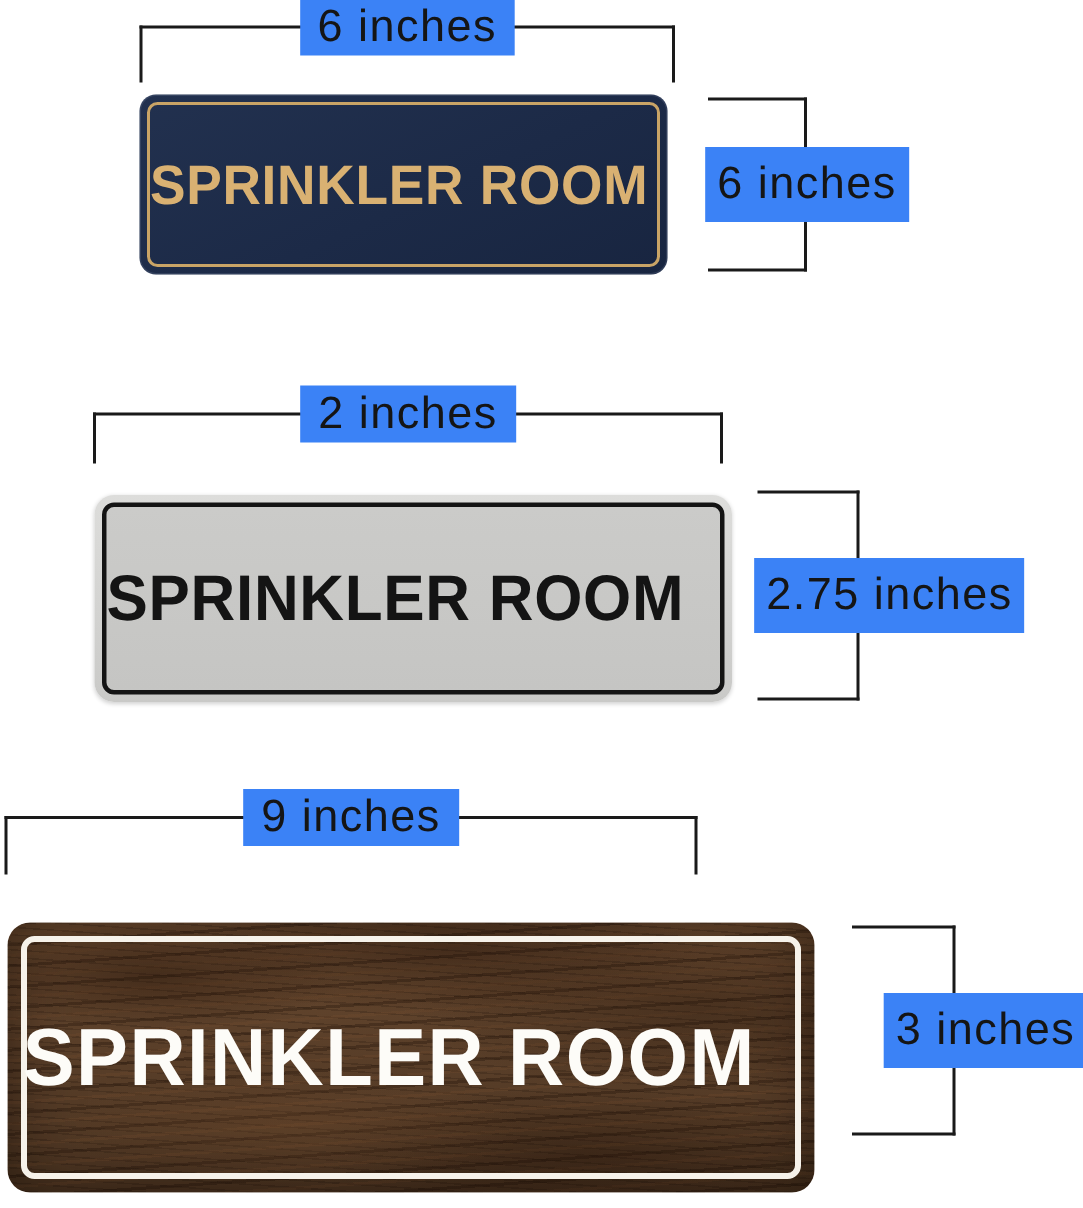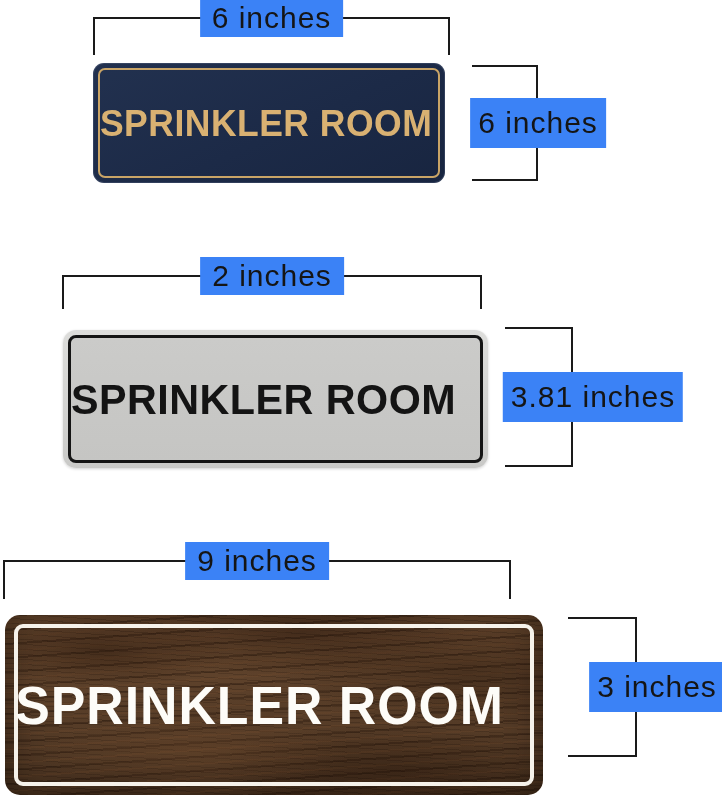--- a/index.html
+++ b/index.html
@@ -60,21 +60,21 @@
     background:linear-gradient(180deg,#dddddb 0%,#d2d2d0 60%,#c9c9c7 100%);
     box-shadow:0 1px 3px rgba(0,0,0,0.18);
   }
   .g2 .inner{
     inset:5px;border:3px solid #141414;border-radius:8px;
     background:linear-gradient(180deg,#cbcbc9 0%,#c5c5c3 100%);
   }
   .g2 .sign-text{color:#141414;font-size:43px;letter-spacing:0.5px;transform:scaleX(0.96);}
 
   
-  .g3 .h-dim{left:3px;top:560px;width:508px;height:37px;}
+  .g3 .h-dim{left:3px;top:544px;width:462px;height:37px;}
   .g3 .v-dim{left:568px;top:617px;width:69px;height:140px;}
   .g3 .sign{
     left:5px;top:615px;width:538px;height:180px;border-radius:15px;
     background-color:#563c27;
     background-image:
       radial-gradient(ellipse 200px 55px at 18% 20%, rgba(30,14,5,0.42), rgba(30,14,5,0) 65%),
       radial-gradient(ellipse 260px 70px at 55% 10%, rgba(28,13,5,0.36), rgba(28,13,5,0) 65%),
       radial-gradient(ellipse 300px 85px at 86% 32%, rgba(25,12,4,0.32), rgba(25,12,4,0) 65%),
       radial-gradient(ellipse 240px 60px at 35% 76%, rgba(118,78,47,0.30), rgba(118,78,47,0) 65%),
       radial-gradient(ellipse 280px 70px at 72% 86%, rgba(30,14,5,0.32), rgba(30,14,5,0) 65%),
@@ -112,21 +112,21 @@
   <section class="figure g2">
     <div class="h-dim">
       <span class="dim-label">2 inches</span>
     </div>
     <div class="sign">
       <div class="inner"></div>
       <span class="sign-text">SPRINKLER ROOM</span>
     </div>
     <div class="v-dim">
       <div class="vline"></div>
-      <span class="dim-label">3.81 inches</span>
+      <span class="dim-label">2.75 inches</span>
     </div>
   </section>
 
   <section class="figure g3">
     <div class="h-dim">
       <span class="dim-label">9 inches</span>
     </div>
     <div class="sign">
       <div class="inner"></div>
       <span class="sign-text">SPRINKLER ROOM</span>

